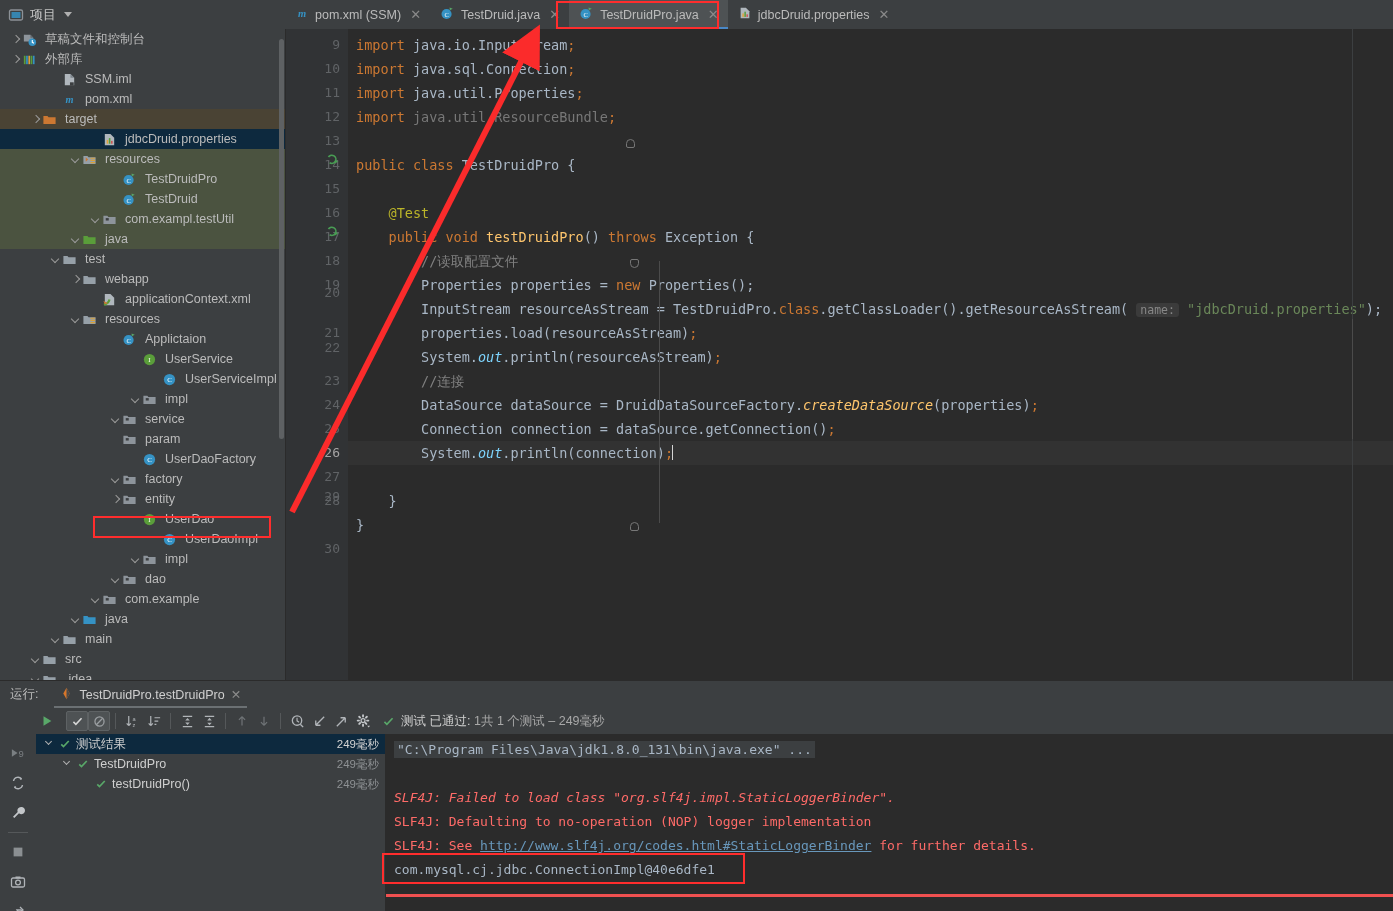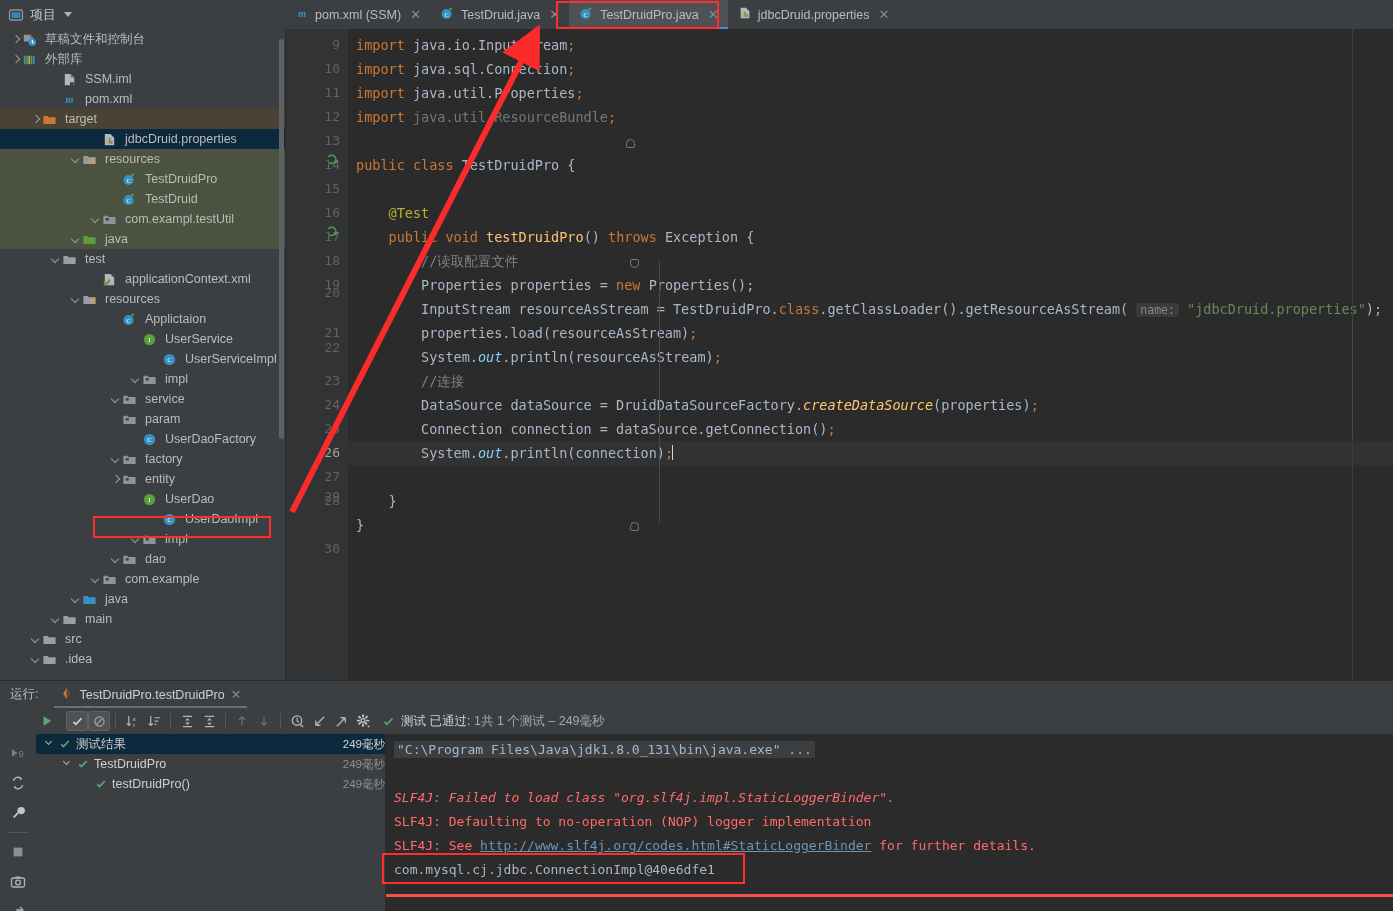--- a/index.html
+++ b/index.html
@@ -105,21 +105,21 @@
   .ltool { width:36px; height:30px; display:flex; align-items:center; justify-content:center; }
 
   .btn { width:22px;height:20px; display:flex;align-items:center;justify-content:center; }
   .btn.on { background:#4e5254; border:1px solid #5e6264; border-radius:2px; }
   .sep { width:1px; height:16px; background:#55585a; margin:0 5px; }
   .runstatus { font-size:12.5px; margin-left:6px; color:#a8a8a8; }
   .runstatus .w { color:#d0d0d0; }
 
   .testtree { position:absolute; left:36px; top:734px; width:349px; height:177px; background:#3c3f41; }
   .trow { height:20px; display:flex; align-items:center; font-size:12.5px; color:#cfcfcf;
-     position:relative; }
+     padding-right:6px; position:relative; }
   .trow.sel { background:#0d293e; }
   .tms { margin-left:auto; font-size:11.5px; color:#8e9194; }
   .trow.sel .tms { color:#d4d4d4; }
 
   .tvdiv { position:absolute; left:385px; top:734px; width:1px; height:177px; background:#2b2b2b; }
 
   .console { position:absolute; left:386px; top:734px; width:1007px; height:177px;
     background:#2b2b2b; overflow:hidden;
     font-family:"DejaVu Sans Mono","Liberation Mono",monospace; font-size:13px; }
   .coline { position:absolute; left:8px; height:24px; line-height:24px; white-space:pre; }
@@ -359,20 +359,30 @@
         <span style="display:inline-block;width:50px"></span>
         <span class="arrow d"></span>
         <span style="display:inline-flex;margin-right:4px;">
           <svg class="ic" width="15" height="15" viewBox="0 0 16 16">
             <path d="M1.5 4.2h4.3l1.2 1.4h7.5v7.2H1.5z" fill="#96a0a8"></path>
           </svg>
         </span>
         <span class="lbl">test</span>
       </div>
       <div class="row">
+        <span style="display:inline-block;width:70px"></span>
+        <span class="arrow r"></span>
+        <span style="display:inline-flex;margin-right:4px;">
+          <svg class="ic" width="15" height="15" viewBox="0 0 16 16">
+            <path d="M1.5 4.2h4.3l1.2 1.4h7.5v7.2H1.5z" fill="#96a0a8"></path>
+          </svg>
+        </span>
+        <span class="lbl">webapp</span>
+      </div>
+      <div class="row">
         <span style="display:inline-block;width:90px"></span>
         <span class="arrow "></span>
         <span style="display:inline-flex;margin-right:4px;">
           <svg class="ic" width="15" height="15" viewBox="0 0 16 16">
             <path d="M3 2h6l4 4v8H3z" fill="#b0b7bd"></path>
             <path d="M2 13.5c3-0.5 5.2-2.5 6-5.5" fill="none" stroke="#5a9e3a" stroke-width="2.4"></path>
             <path d="M1.5 9.5l1.5 3.5 3.5-1" fill="#cc7832"></path>
           </svg>
         </span>
         <span class="lbl">applicationContext.xml</span>

